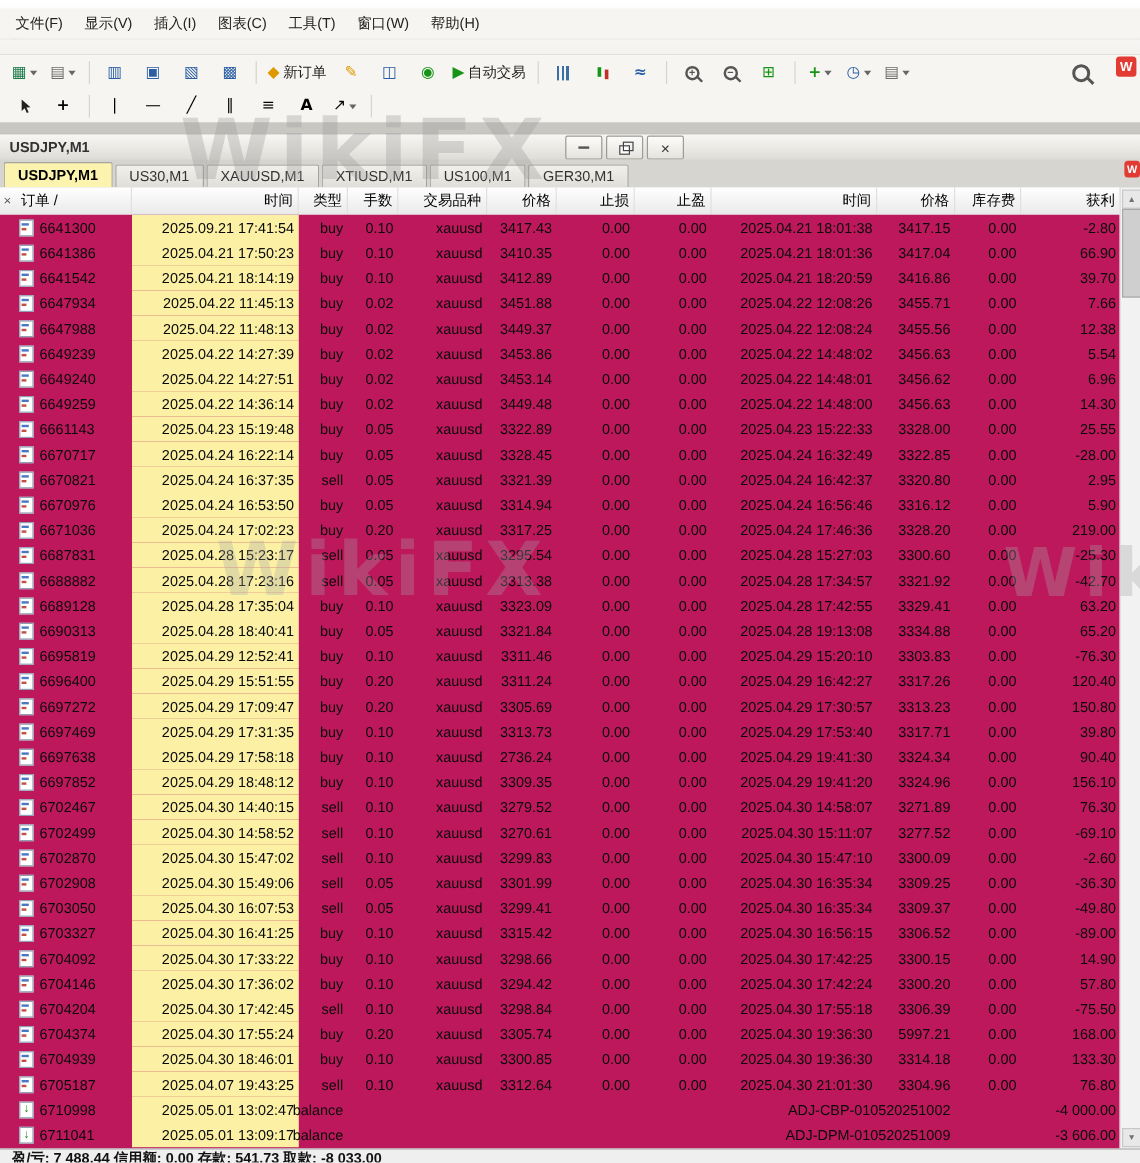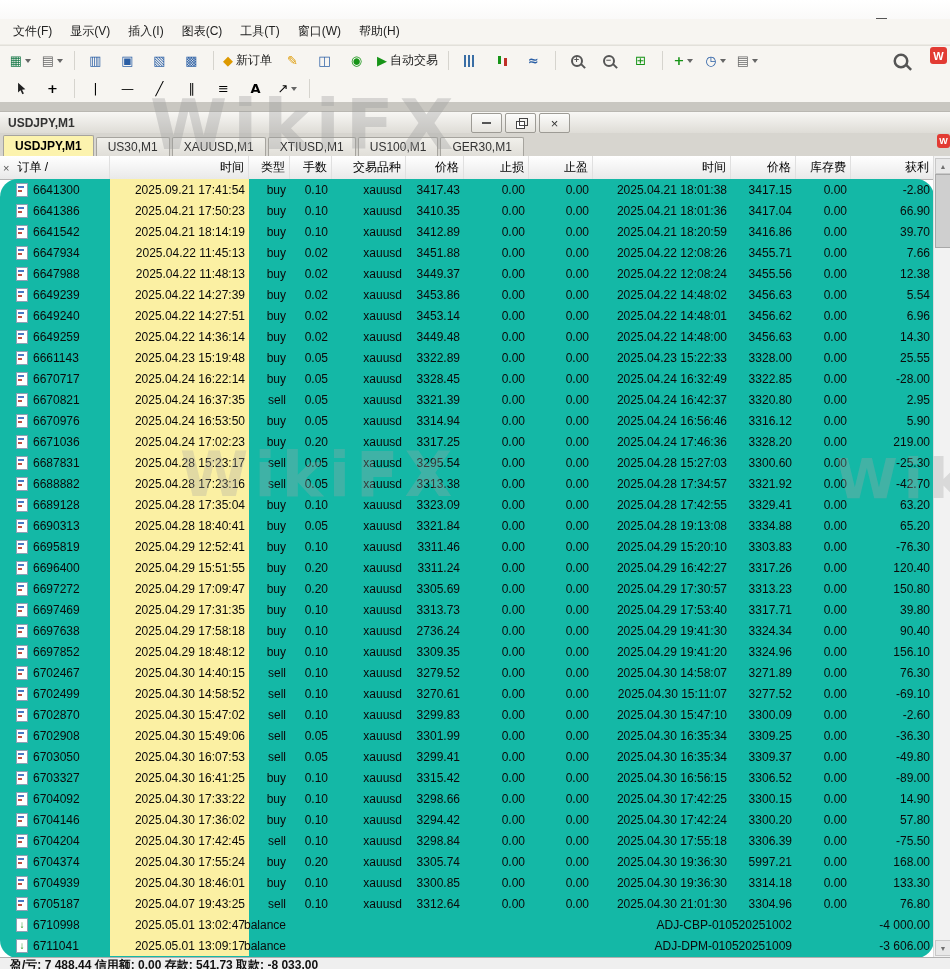--- a/index.html
+++ b/index.html
@@ -10,21 +10,21 @@
   .titlebar{position:absolute;top:0;left:0;right:0;height:21px;background:linear-gradient(#ffffff,#f3f2ef);
             border-bottom:1px solid #e2e0da;display:flex;align-items:flex-end;padding:12px 6px;}
   .appicon{width:13px;height:13px;border-radius:50%;background:radial-gradient(circle at 35% 35%,#f4e08a,#b9ae66 60%,#8d855a);margin-right:6px;flex:none;}
   .apptitle{color:#8f8d7c;font-size:12px;white-space:nowrap;}
   .winbtns{margin-left:auto;display:flex;}
   .wbtn{width:42px;height:20px;display:flex;align-items:center;justify-content:center;color:#555;}
   .g-min{width:9px;height:2px;background:#555;}
   .g-max{width:9px;height:8px;border:1px solid #555;}
   .g-x{font-size:15px;line-height:15px;color:#444;}
   
-  .menubar{position:absolute;top:19px;left:0;right:0;height:25px;background:#f7f5f1;display:flex;align-items:center;padding-left:4px;border-bottom:1px solid #eceae4;}
+  .menubar{position:absolute;top:7px;left:0;right:0;height:25px;background:#f7f5f1;display:flex;align-items:center;padding-left:4px;border-bottom:1px solid #eceae4;}
   .menu-item{padding:0 9px;line-height:25px;color:#222;cursor:default;}
   
   .tb{position:absolute;left:0;right:0;background:#f7f5f1;display:flex;align-items:center;padding:0 5px;border-bottom:1px solid #e4e2dc;}
   .tb1{top:46px;height:29px;}
   .tb2{top:75px;height:27px;}
   .tbtn{height:22px;min-width:23px;display:inline-flex;align-items:center;justify-content:center;
         border:1px solid transparent;border-radius:2px;padding:0 3px;margin-right:1px;cursor:default;}
   .gi{font-family:"DejaVu Sans",sans-serif;font-size:13px;line-height:16px;display:inline-block;font-style:normal;}
   .b{font-weight:bold;}
   .c-teal{color:#1a7a4a}.c-gray{color:#6b6b6b}.c-blue{color:#2b5fa5}.c-green{color:#179417}.c-orange{color:#dd9900}
@@ -59,21 +59,21 @@
   .tab{height:18px;line-height:18px;padding:0 11px;background:linear-gradient(#f1f0eb,#e0ded8);border:1px solid #a6a49e;border-bottom:none;
        border-radius:2px 2px 0 0;margin-right:2px;color:#333;white-space:nowrap;}
   .tab.active{background:#fcf3ae;color:#000;height:20px;line-height:20px;font-weight:bold;}
   
   .grid-header{position:absolute;top:156px;left:0;right:16px;height:23px;display:grid;
      grid-template-columns:110px 139px 41px 42px 74px 58px 65px 64px 138px 65px 55px 83px;
      background:linear-gradient(#ffffff,#e9e9e9);border-bottom:1px solid #b4b4b4;}
   .hc{display:flex;align-items:center;justify-content:flex-end;padding:0 4px;white-space:nowrap;border-right:1px solid #e0e0e0;color:#000;}
   .hc.c-order{justify-content:flex-start;padding-left:3px;}
   .pclose{color:#555;font-size:11px;margin-right:8px;cursor:default;}
-  .grid-body{position:absolute;top:179px;left:0;right:16px;bottom:11px;overflow:hidden;background:#14b8a6;border-radius:18px;}
+  .grid-body{position:absolute;top:179px;left:0;right:16px;bottom:11px;overflow:hidden;background:#be185d;}
   .row{display:grid;grid-template-columns:110px 139px 41px 42px 74px 58px 65px 64px 138px 65px 55px 83px;height:21px;}
   .c{display:flex;align-items:center;justify-content:flex-end;padding:0 4px;white-space:nowrap;color:#0a0a0a;}
   .c.c-order{justify-content:flex-start;padding-left:16px;gap:5px;}
   .c.comment{justify-content:flex-end;}
   .hl{background:#fbf0a3;}
   .dic{width:10px;height:12px;background:#fff;border:1px solid #8fa0b5;position:relative;flex:none;}
   .dic::before{content:"";position:absolute;left:1px;top:2px;width:6px;height:2px;background:#4a79c4;}
   .dic::after{content:"";position:absolute;left:1px;top:6px;width:4px;height:2px;background:#c05040;}
   .bic{width:10px;height:12px;background:#fff;border:1px solid #8fa0b5;flex:none;color:#149114;font-weight:bold;font-size:10px;line-height:11px;text-align:center;}
   

